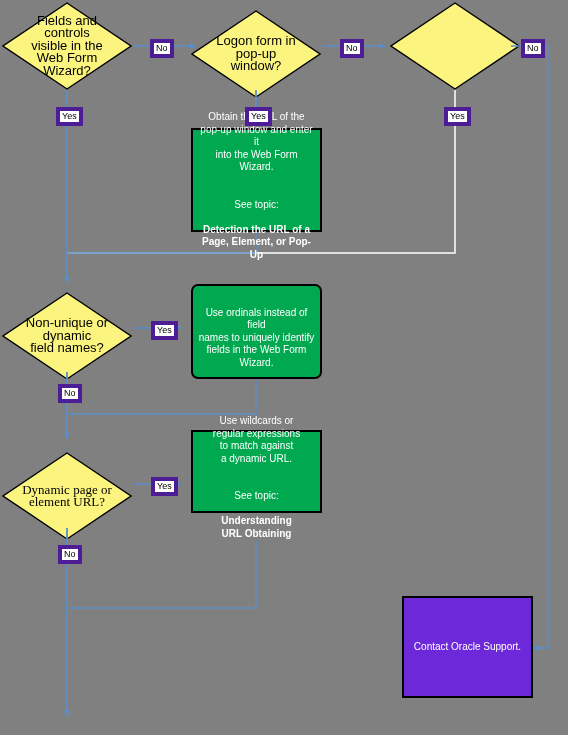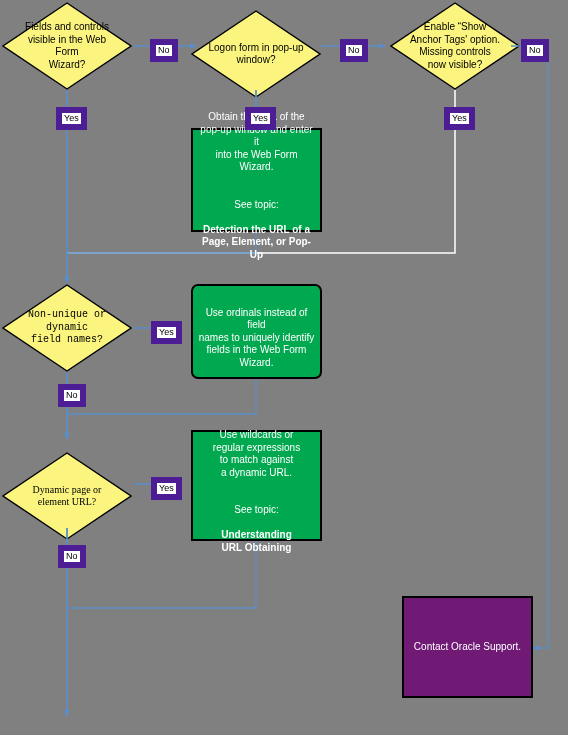--- a/index.html
+++ b/index.html
@@ -25,21 +25,21 @@
   }
   .diamond .shape {
     position: absolute;
     inset: 0;
   }
   .diamond .dlabel {
     position: relative;
     z-index: 3;
     text-align: center;
     color: #000;
-    font-size: 10px;
+    font-size: 13px;
     line-height: 12.5px;
     width: 74%;
     white-space: pre-line;
   }
   
   .pbox {
     position: absolute;
     border: 2px solid #000;
     box-sizing: border-box;
     display: flex;
@@ -49,21 +49,21 @@
     color: #ffffff;
     font-size: 10px;
     line-height: 12.5px;
   }
   .pbox .ptext { width: 92%; white-space: pre-line; }
   .pbox .ptext b { font-weight: bold; }
   
   .elabel {
     position: absolute;
     background: #ffffff;
-    border: 6px solid #4c1d95;
+    border: 4px solid #4c1d95;
     color: #000;
     font-size: 9px;
     line-height: 11px;
     padding: 0px 2px;
     z-index: 6;
     white-space: nowrap;
   }
   
   .edges {
     position: absolute;
@@ -133,27 +133,23 @@
       <polygon points="65,1 129,44 65,87 1,44" fill="#fbf580" stroke="#000000" stroke-width="1.4"></polygon>
     </svg>
     <div class="dlabel">Logon form in pop-up
 window?</div>
   </div>
 
   <div class="diamond" style="left:390px; top:2px; width:130px; height:88px;">
     <svg class="shape" viewBox="0 0 130 88">
       <polygon points="65,1 129,44 65,87 1,44" fill="#fbf580" stroke="#000000" stroke-width="1.4"></polygon>
     </svg>
-    <div class="dlabel">Enable “Show
-Anchor Tags' option.
-Missing controls
-now visible?</div>
-  </div>
-
-  <div class="diamond" style="left:2px; top:284px; width:130px; height:88px;font-family:Liberation Mono, monospace;">
+  </div>
+
+  <div class="diamond" style="left:2px; top:292px; width:130px; height:88px;">
     <svg class="shape" viewBox="0 0 130 88">
       <polygon points="65,1 129,44 65,87 1,44" fill="#fbf580" stroke="#000000" stroke-width="1.4"></polygon>
     </svg>
     <div class="dlabel">Non-unique or dynamic
 field names?</div>
   </div>
 
   <div class="diamond" style="left:2px; top:452px; width:130px; height:88px;font-family:Liberation Serif, serif;">
     <svg class="shape" viewBox="0 0 130 88">
       <polygon points="65,1 129,44 65,87 1,44" fill="#fbf580" stroke="#000000" stroke-width="1.4"></polygon>
@@ -175,33 +171,33 @@
 
   <div class="pbox" style="left:191px; top:284px; width:131px; height:95px; background:#00a84f; z-index:2;border-radius:7px;">
     <div class="ptext">
       <span>Use ordinals instead of field
 names to uniquely identify
 fields in the Web Form
 Wizard.</span>
     </div>
   </div>
 
-  <div class="pbox" style="left:191px; top:430px; width:131px; height:111px; background:#00a84f; z-index:2;">
+  <div class="pbox" style="left:191px; top:430px; width:131px; height:83px; background:#00a84f; z-index:2;">
     <div class="ptext">
       <span>Use wildcards or
 regular expressions
 to match against
 a dynamic URL.</span><br><br>
       <span>See topic:</span><br>
       <b>Understanding
 URL Obtaining</b>
     </div>
   </div>
 
-  <div class="pbox" style="left:402px; top:596px; width:131px; height:102px; background:#701a75; z-index:2;">
+  <div class="pbox" style="left:402px; top:596px; width:131px; height:102px; background:#6d28d9; z-index:2;">
     <div class="ptext">Contact Oracle Support.</div>
   </div>
 
   <div class="elabel" style="left:150px; top:39px;">No</div>
   <div class="elabel" style="left:56px;  top:107px;">Yes</div>
   <div class="elabel" style="left:340px; top:39px;">No</div>
   <div class="elabel" style="left:245px; top:107px;">Yes</div>
   <div class="elabel" style="left:521px; top:39px;">No</div>
   <div class="elabel" style="left:444px; top:107px;">Yes</div>
   <div class="elabel" style="left:151px; top:321px;">Yes</div>

